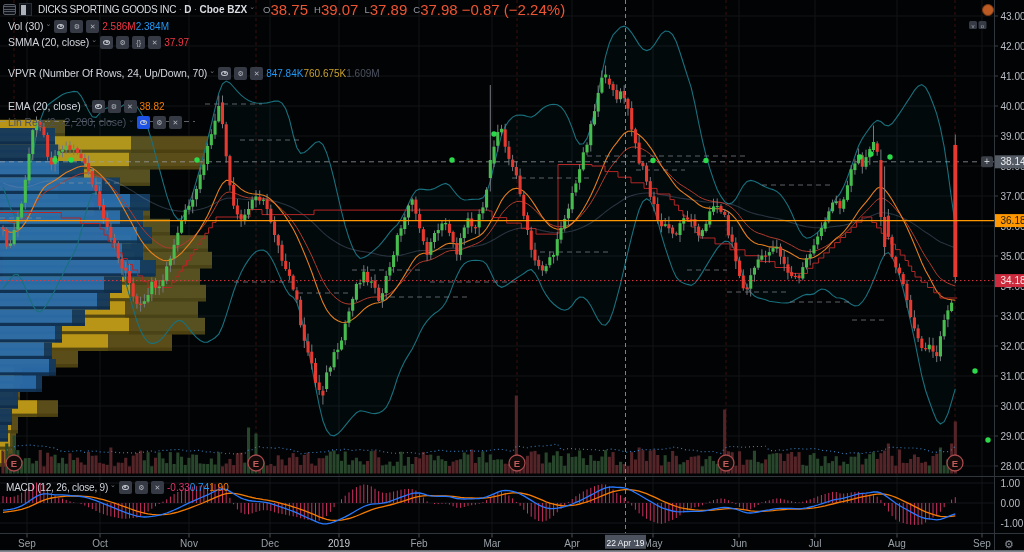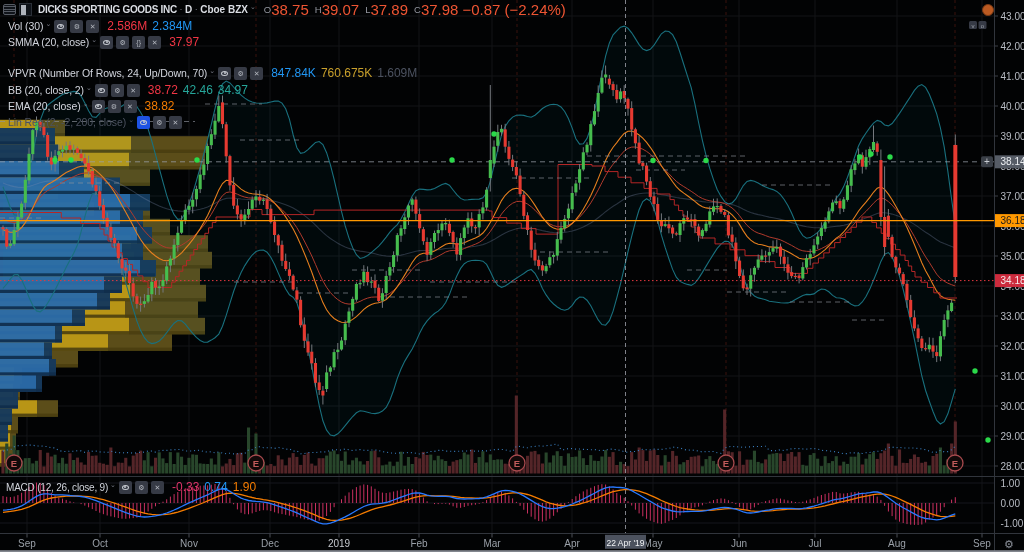--- a/index.html
+++ b/index.html
@@ -1,31 +1,31 @@
 <!DOCTYPE html>
 <html><head><meta charset="utf-8"><style>
 html,body{margin:0;padding:0;background:#020304;width:1024px;height:552px;overflow:hidden}
 #wrap{position:relative;width:1024px;height:552px;font-family:"Liberation Sans",sans-serif}
 #wrap svg{position:absolute;top:0;left:0}
 .lg{position:absolute;display:flex;align-items:center;height:14px;white-space:nowrap;z-index:5}
-.ttl{font-size:10px;font-weight:bold;color:#dadde3;letter-spacing:-0.3px}
+.ttl{font-size:10px;font-weight:normal;color:#dadde3;letter-spacing:-0.3px}
 .ttl2{font-size:10px;font-weight:bold;color:#dadde3}
 .sep{font-size:9px;color:#787b86}
 .car{font-size:7px;color:#787b86;margin:0 3px 4px 2px}
 .nm{font-size:10.5px;color:#d1d4dc;letter-spacing:-0.1px}
 .dim{color:#4c5260}
 .oh{font-size:9.5px;color:#9598a1;margin-left:6px}
 .ov{font-size:15px;color:#ee5533}
 .bt{display:inline-flex;align-items:center;justify-content:center;width:13px;height:13px;background:#363a45;border-radius:2px;margin-right:3px;font-size:7px;color:#b0b4bc;line-height:13px}
 .bb_{background:#1e53e5}
 .eye{width:7px;height:5px;border:1px solid #c6cad1;border-radius:50%;position:relative;box-sizing:border-box}.eye::after{content:"";position:absolute;left:1.5px;top:0.5px;width:2px;height:2px;background:#c6cad1;border-radius:50%}
 .ic1{display:inline-block;width:11px;height:9px;border:1px solid #565b64;border-radius:2px;background:repeating-linear-gradient(#10141a 0 1.5px,#565b64 1.5px 2.5px);margin-right:3px}
 .ic2{display:inline-block;width:11px;height:11px;background:#0e1218;border:1px solid #2a2f37;margin-right:6px;position:relative}
 .ic2::after{content:"";position:absolute;left:1px;top:1px;width:5px;height:10px;background:#aeb3bb}
-.v{font-size:12px;margin-left:5px}
+.v{font-size:10px;}
 .red{color:#f23645}.blu{color:#2196f3}.yel{color:#c9a02c}.teal{color:#26a69a}.org{color:#f57c00}.crim{color:#e0356b}
 .v.dim{color:#4c5260}
 </style></head>
 <body>
 <div id="wrap">
     <svg width="1024" height="552" viewBox="0 0 1024 552" xmlns="http://www.w3.org/2000/svg">
       <rect width="1024" height="552" fill="#020304"></rect>
       <line x1="27" y1="0" x2="27" y2="533.5" stroke="#121416" stroke-width="1"></line>
       <line x1="100" y1="0" x2="100" y2="533.5" stroke="#121416" stroke-width="1"></line>
       <line x1="189" y1="0" x2="189" y2="533.5" stroke="#121416" stroke-width="1"></line>
@@ -1394,32 +1394,20 @@
       <span class="car">⌄</span>
       <span class="bt">
         <span class="eye"></span>
       </span>
       <span class="bt">⚙</span>
       <span class="bt">✕</span>
       <span class="v blu">847.84K</span>
       <span class="v yel">760.675K</span>
       <span class="v dim">1.609M</span>
     </div>
-<div class="lg" style="top:83px;left:8px">
-      <span class="nm">BB (20, close, 2)</span>
-      <span class="car">⌄</span>
-      <span class="bt">
-        <span class="eye"></span>
-      </span>
-      <span class="bt">⚙</span>
-      <span class="bt">✕</span>
-      <span class="v red">38.72</span>
-      <span class="v teal">42.46</span>
-      <span class="v teal">34.97</span>
-    </div>
 <div class="lg" style="top:99px;left:8px">
       <span class="nm">EMA (20, close)</span>
       <span class="car">⌄</span>
       <span class="bt">
         <span class="eye"></span>
       </span>
       <span class="bt">⚙</span>
       <span class="bt">✕</span>
       <span class="v org">38.82</span>
     </div>

